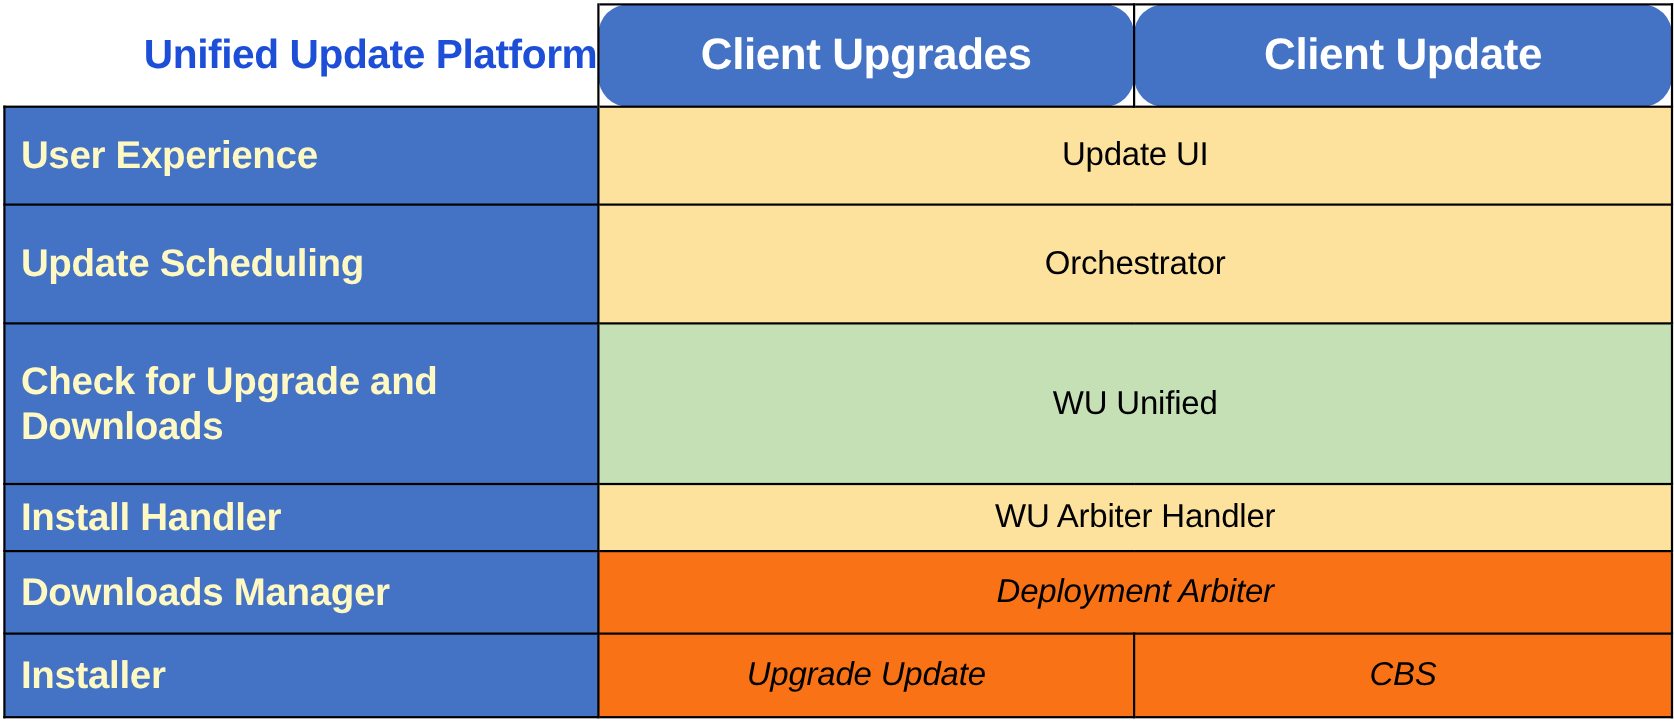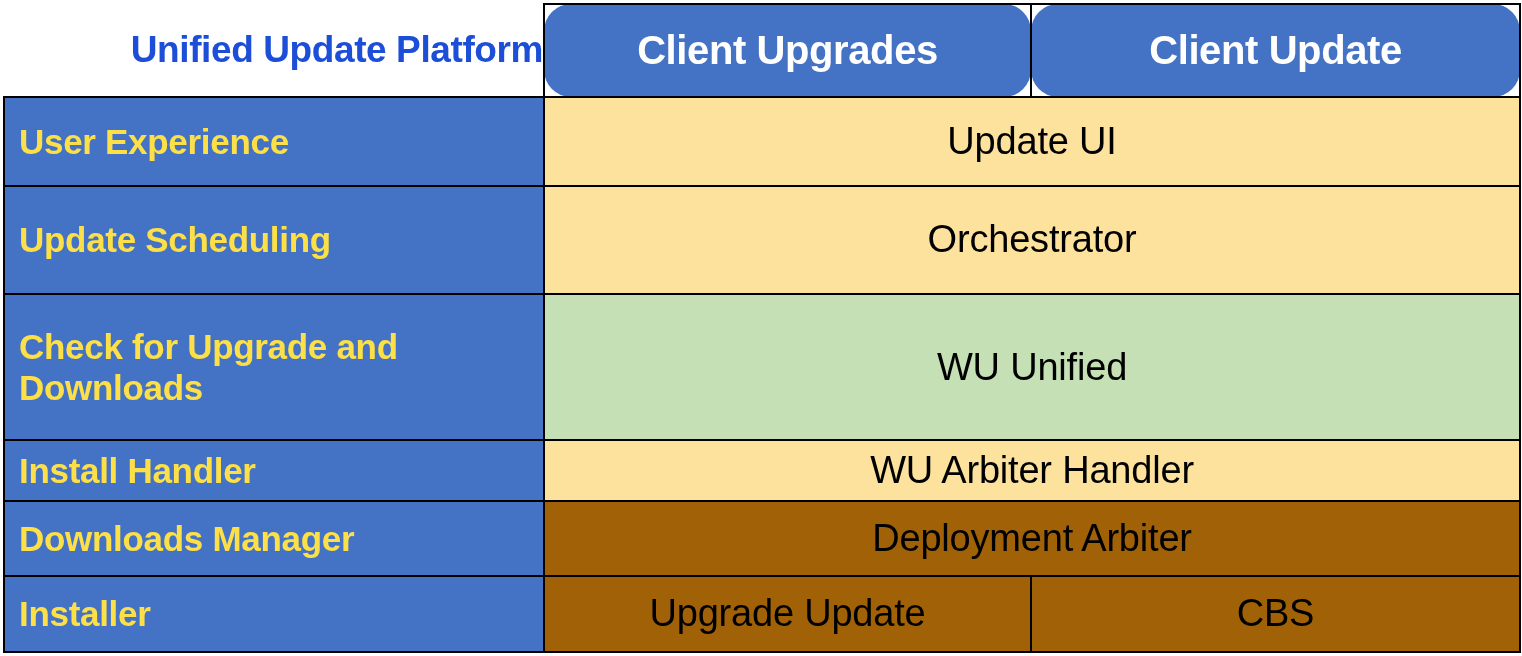--- a/index.html
+++ b/index.html
@@ -58,42 +58,42 @@
     font-weight: bold;
     font-size: 40px;
     letter-spacing: -0.4px;
     text-align: center;
     border-radius: 27px;
   }
 
   
   td.row-label {
     background: #4472C4;
-    color: #fde047;
+    color: #fef9c3;
     font-weight: bold;
     font-size: 35px;
     letter-spacing: -0.3px;
     line-height: 1.18;
     text-align: left;
     padding-left: 14px;
     padding-right: 6px;
   }
 
   
   td.component {
     color: #000000;
     font-weight: normal;
-    font-size: 38px;
+    font-size: 30px;
     letter-spacing: -0.2px;
     text-align: center;
   }
 
   td.fill-yellow { background: #FCE29C; }
   td.fill-green  { background: #C5E0B4; }
-  td.fill-gray   { background: #a16207; }
+  td.fill-gray   { background: #f97316; font-style: italic; }
 
   
   tr.r-ux        { height: 87px; }
   tr.r-sched     { height: 107px; }
   tr.r-check     { height: 144px; }
   tr.r-install-h { height: 60px; }
   tr.r-deploy    { height: 74px; }
   tr.r-installer { height: 75px; }
 </style>
 </head>

